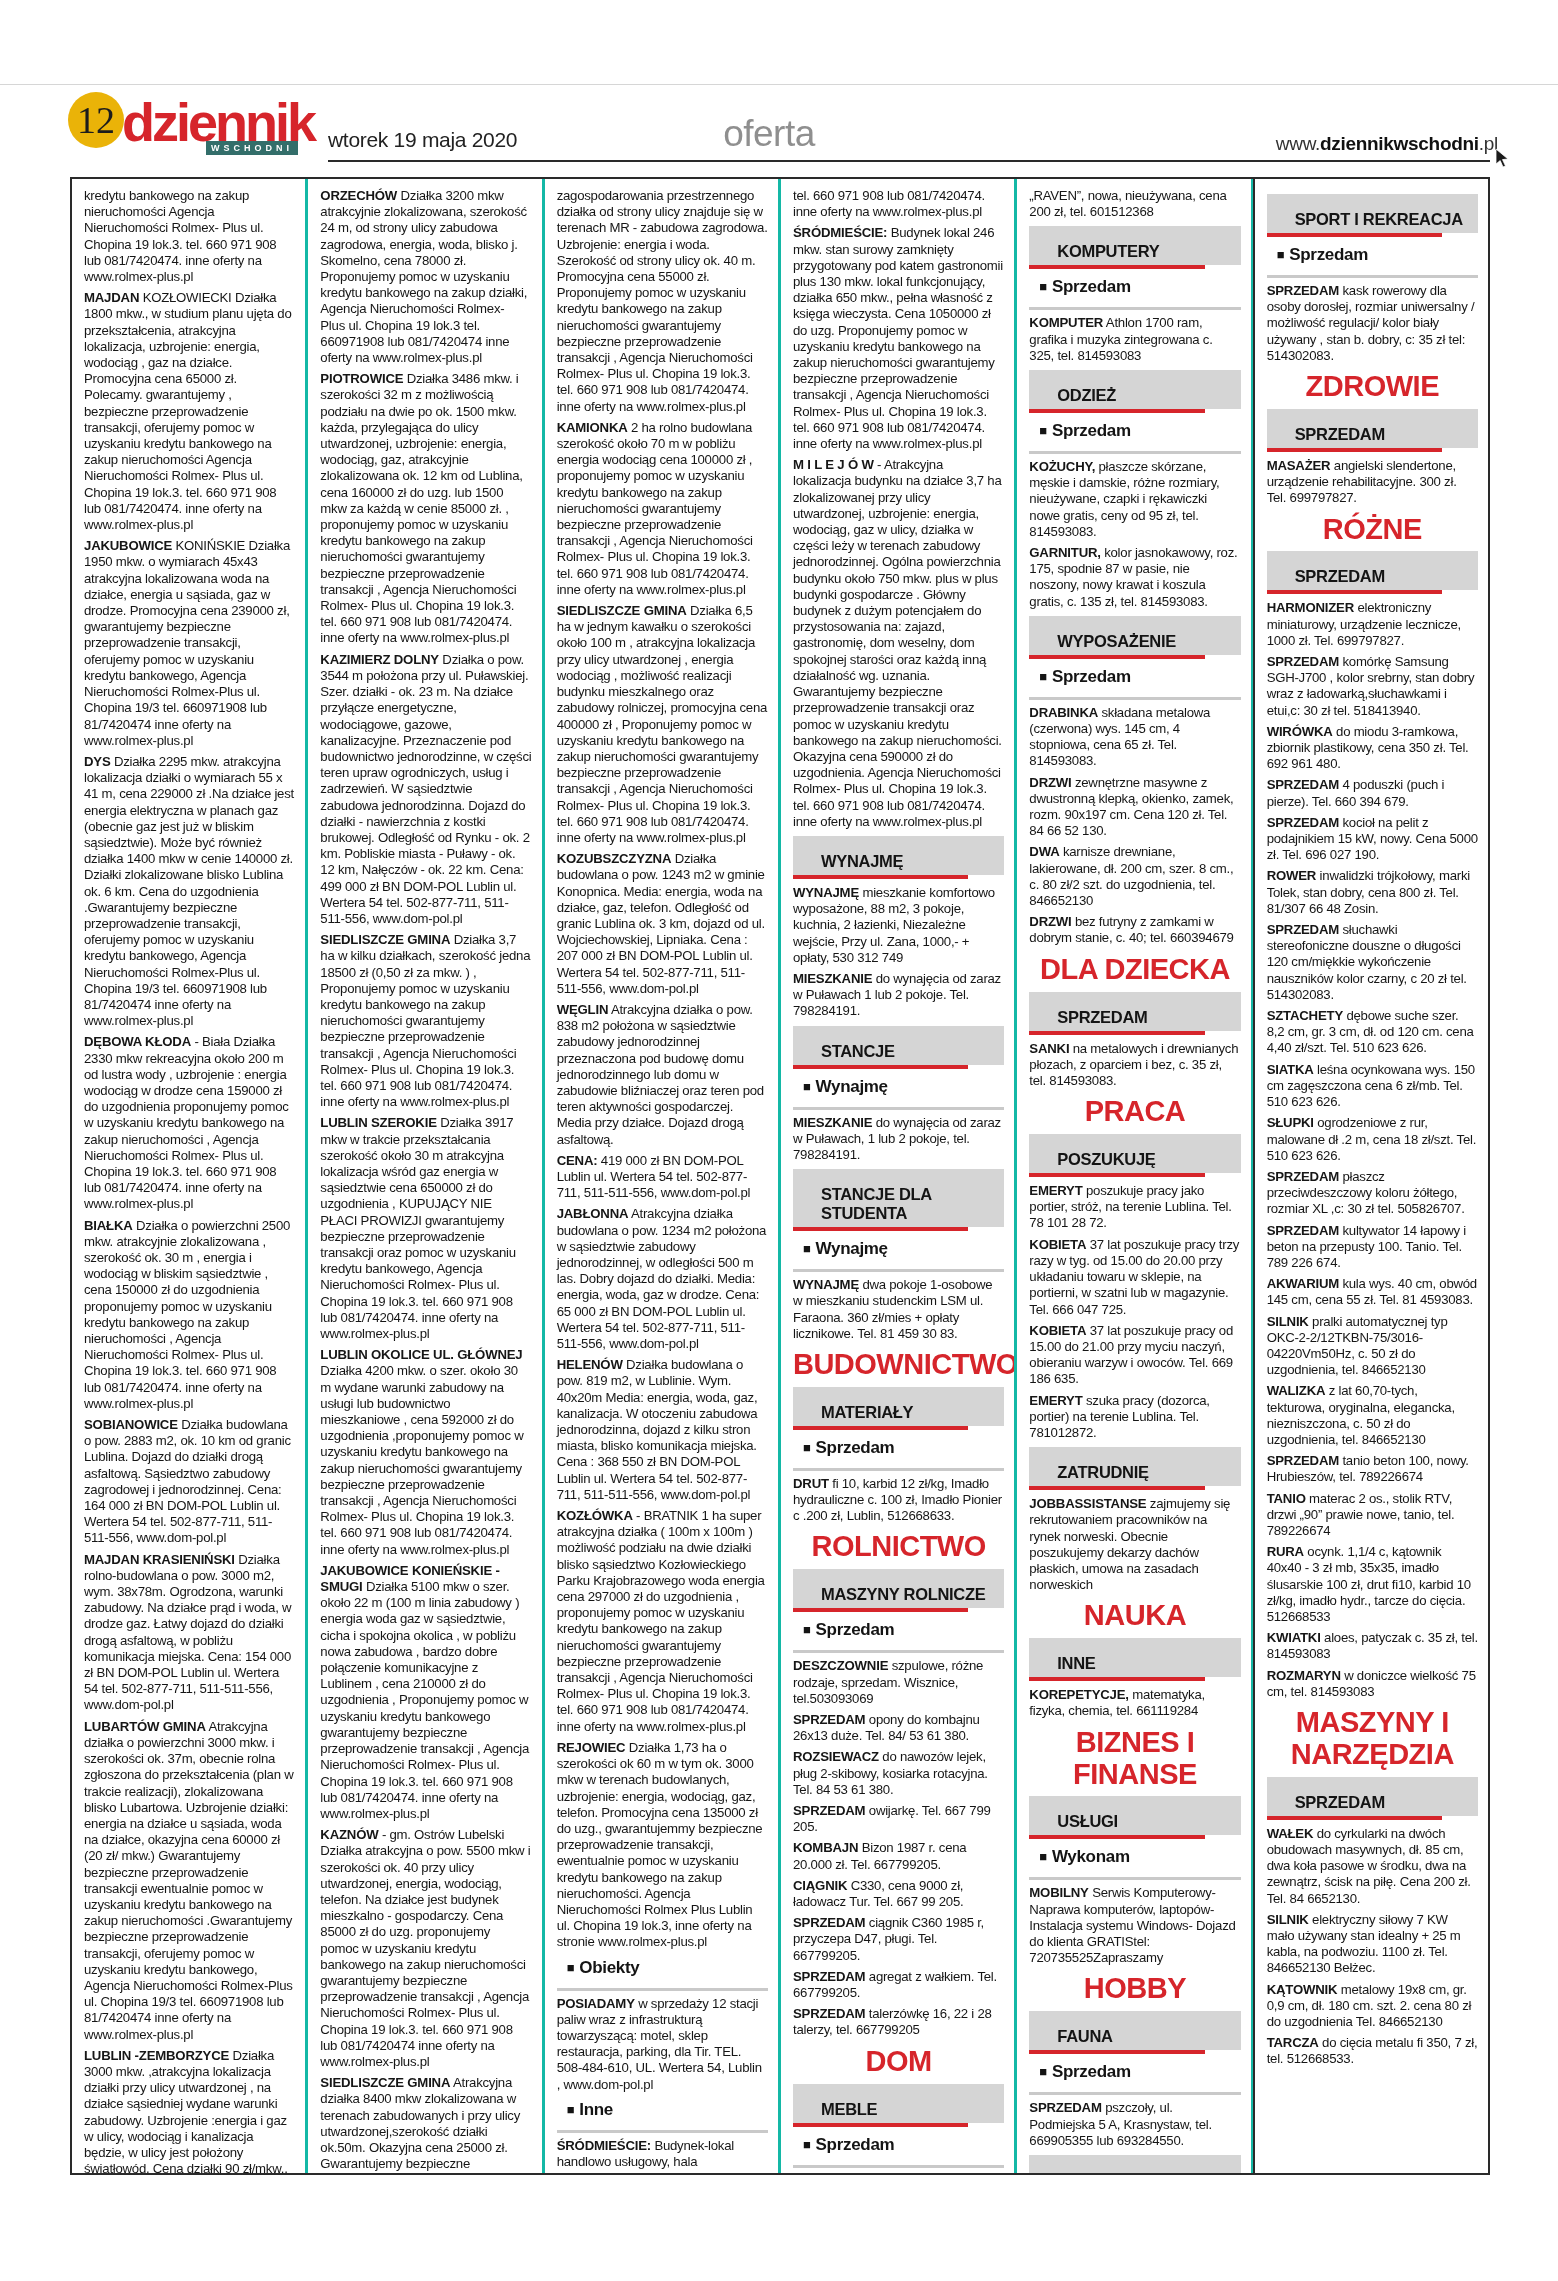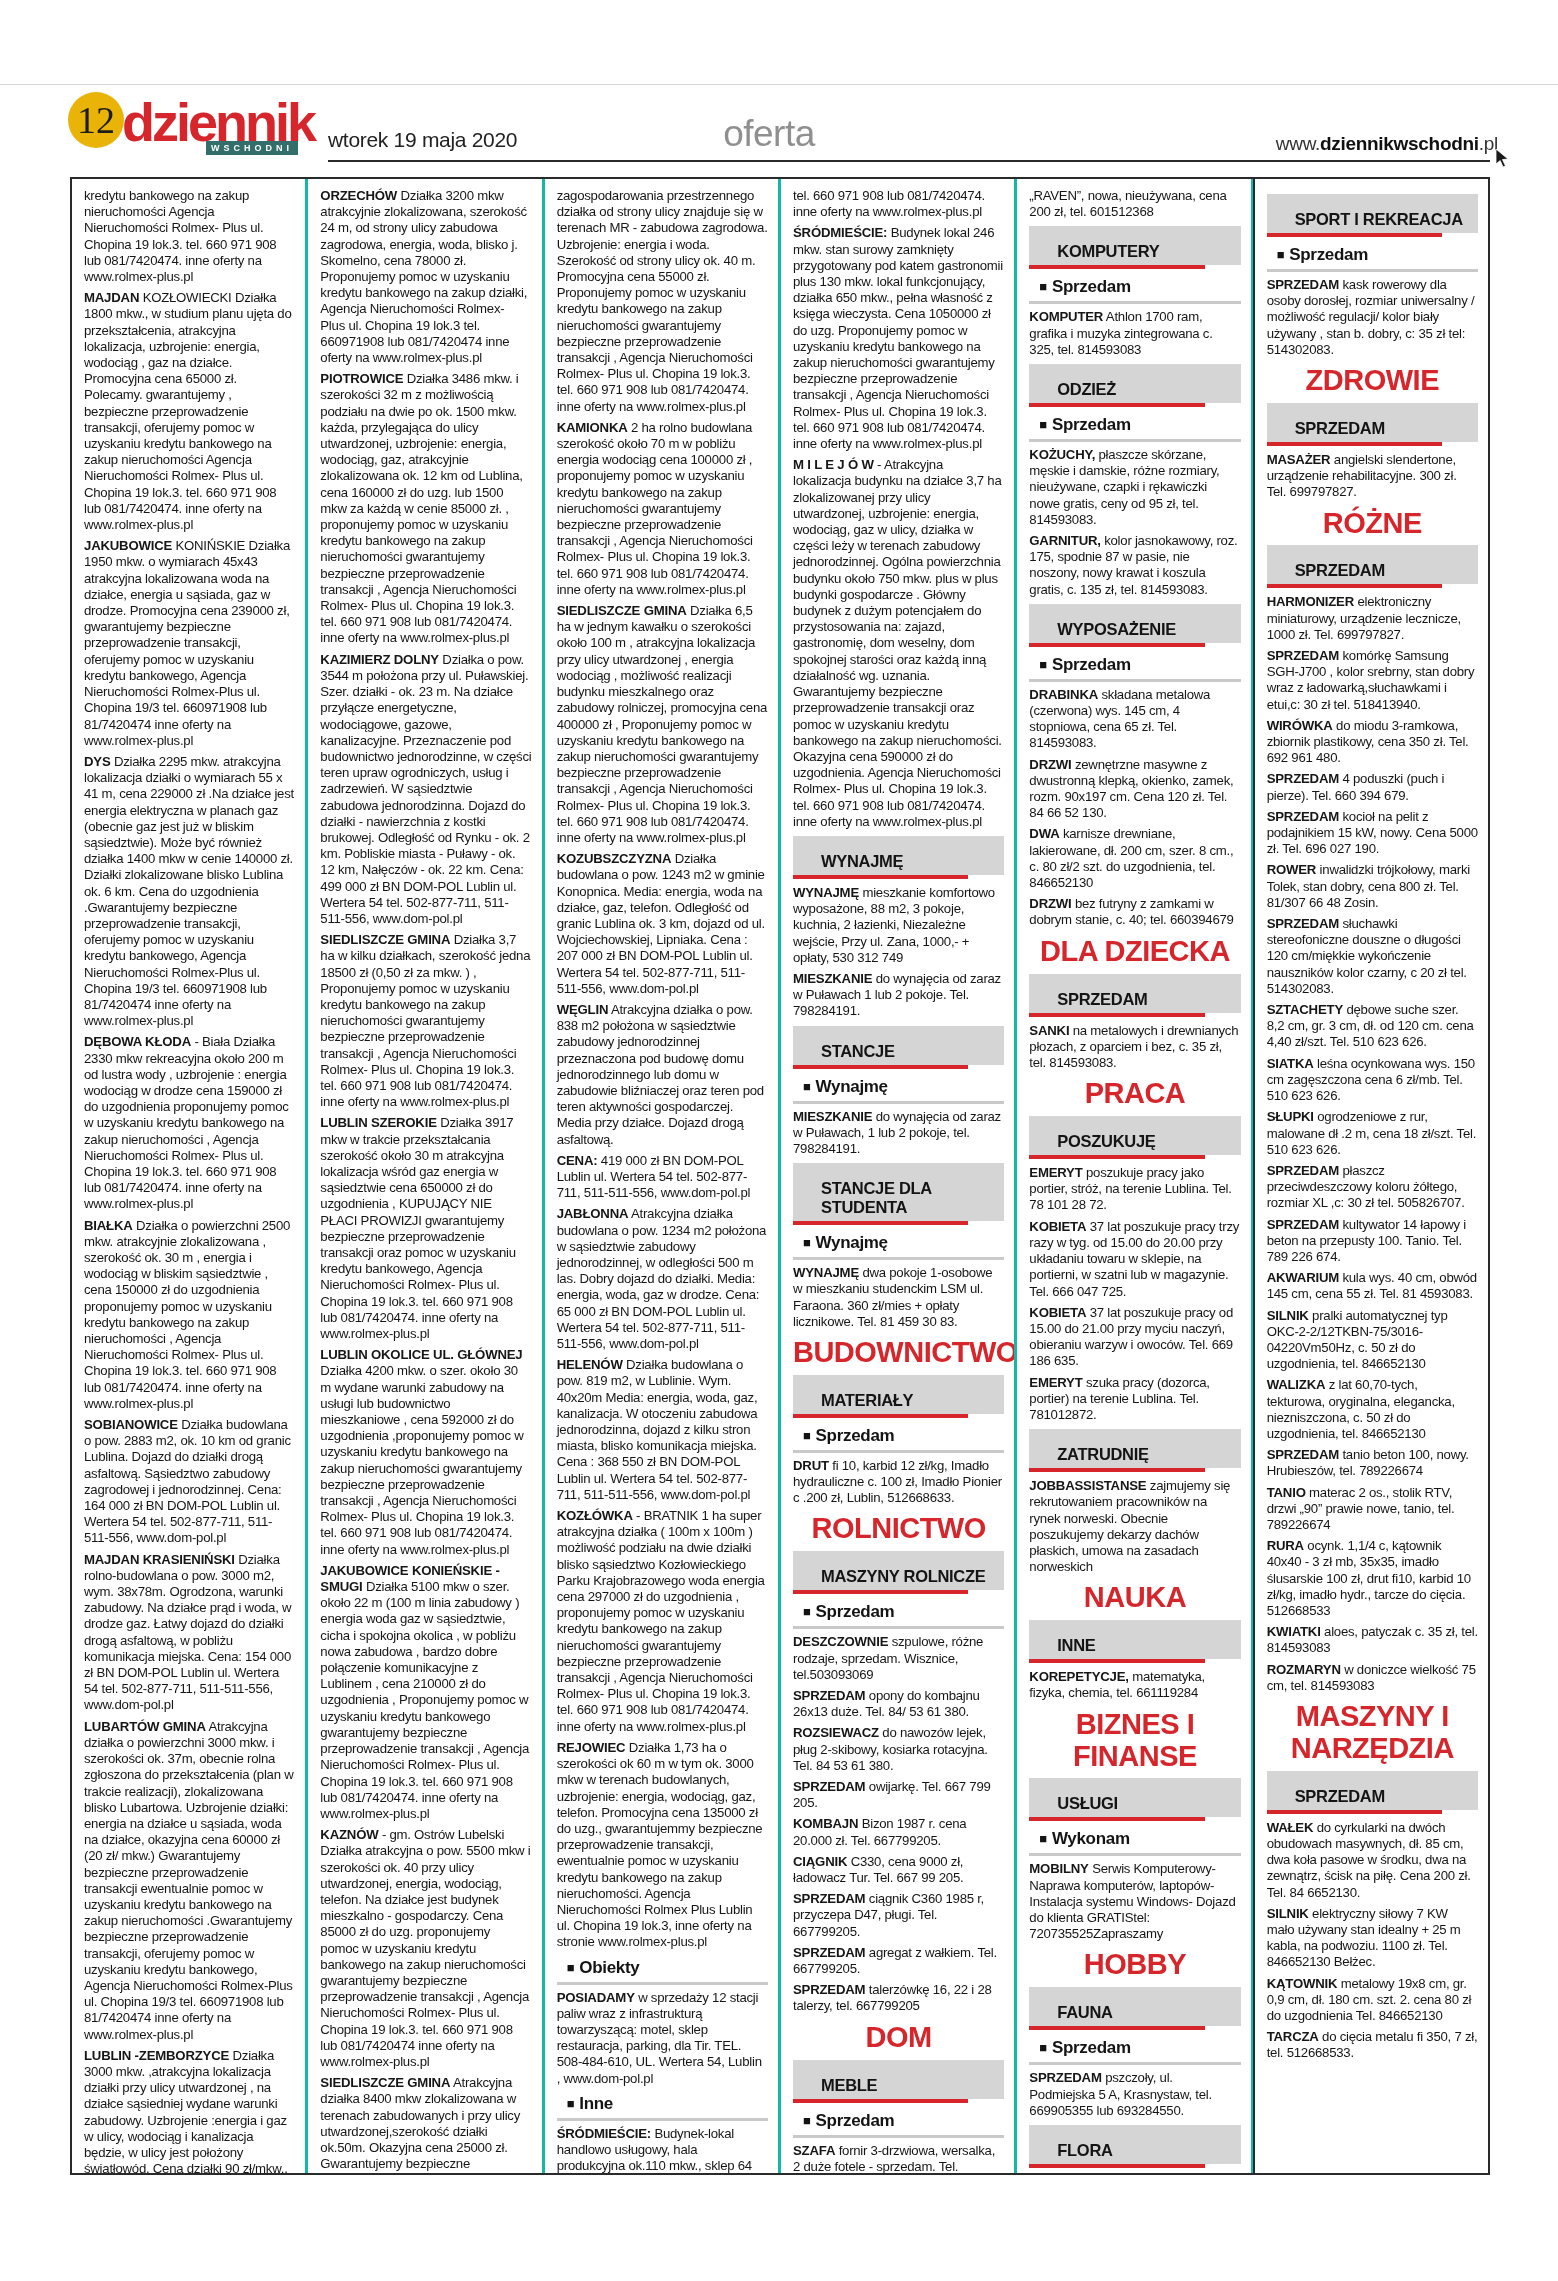--- a/index.html
+++ b/index.html
@@ -28,21 +28,21 @@
   .col{flex:1 1 0;padding:9px 10px 6px 12px;border-right:3px solid #14b8a6;overflow:hidden;box-sizing:border-box;}
   .col:last-child{border-right:none;border-left:2px solid #2a2a2a;margin-left:-1px;}
   
   .ad{margin:0 0 5px 0;font-size:13.2px;line-height:16.2px;letter-spacing:-0.25px;color:#161616;}
   .ad b{letter-spacing:-0.2px;}
   .h1{margin:7px 0 6px 0;text-align:center;color:#d6252b;font-weight:bold;font-size:29px;
         letter-spacing:-0.5px;line-height:1.1;}
   .h2{position:relative;margin:6px 0 10px 0;background:#d5d5d5;padding:16px 6px 4px 28px;
         font-weight:bold;font-size:16.5px;letter-spacing:-0.3px;color:#141414;}
   .h2::after{content:"";position:absolute;left:0;bottom:-4px;width:83%;height:4px;background:#d6252b;}
-  .h3{position:relative;margin:4px 0 5px 0;padding:2px 0 4px 10px;font-weight:bold;font-size:17px;
+  .h3{position:relative;margin:4px 0 5px 0;padding:2px 0 10px 10px;font-weight:bold;font-size:17px;
         letter-spacing:-0.3px;border-bottom:3px solid #c9c9c9;color:#141414;}
   .h3 .sq{font-size:13px;margin-right:5px;position:relative;top:-1px;}
 </style>
 </head>
 <body>
 
 <div class="page">
   <div class="toprule"></div>
 
   <div class="pageno-circle">

